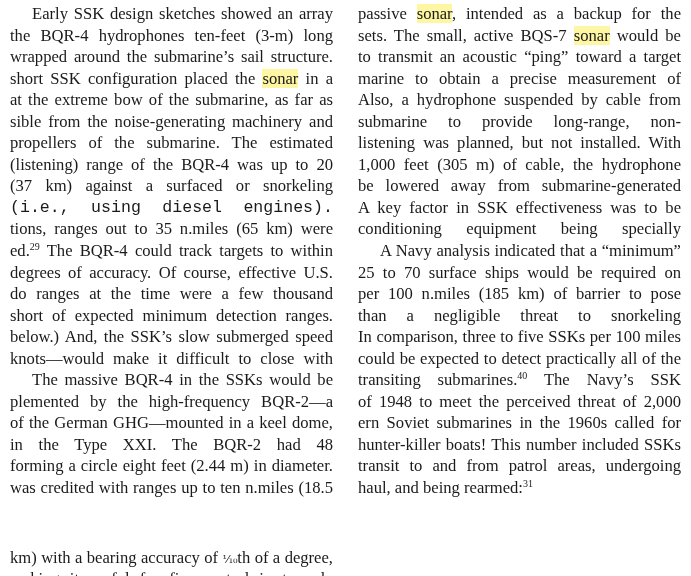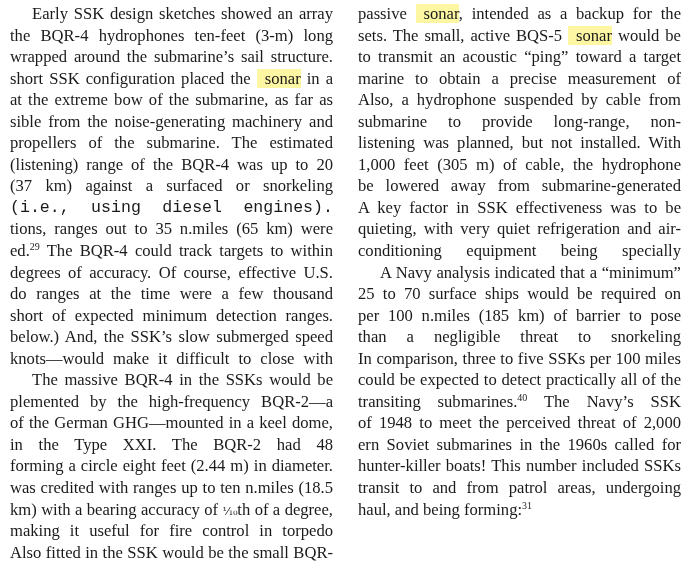--- a/index.html
+++ b/index.html
@@ -19,21 +19,21 @@
     display: block;
     height: 21.55px;
     line-height: 21.55px;
     white-space: nowrap;
     text-align: justify;
     text-align-last: justify;
     overflow: visible;
   }
   .line.last { text-align-last: left; }
   .line.indent { padding-left: 22px; }
-  .hl { background: #fdf6a3; padding-left: 8px; }
+  .hl { background: #fdf6a3; }
   .it { }
   sup { font-size: 10px; line-height: 0; vertical-align: 6px; }
   .frac { font-size: 11px; letter-spacing: -0.5px; }
 </style>
 </head>
 <body>
 
 <div class="page">
   <div class="col left" id="col-left">
       <div class="line indent" style="white-space: normal; overflow: hidden;"><span>Early SSK design sketches showed an array of</span></div>
@@ -52,43 +52,42 @@
       <div class="line" style="white-space: normal; overflow: hidden;"><span>do ranges at the time were a few thousand yards, far</span></div>
       <div class="line" style="white-space: normal; overflow: hidden;"><span>short of expected minimum detection ranges. (See</span></div>
       <div class="line" style="white-space: normal; overflow: hidden;"><span>below.) And, the </span><span class="it">SSK</span><span>’s slow submerged speed—8.5</span></div>
       <div class="line" style="white-space: normal; overflow: hidden;"><span>knots—would make it difficult to close with targets</span></div>
       <div class="line indent" style="white-space: normal; overflow: hidden;"><span>The massive BQR-4 in the SSKs would be sup-</span></div>
       <div class="line" style="white-space: normal; overflow: hidden;"><span>plemented by the high-frequency BQR-2—a copy</span></div>
       <div class="line" style="white-space: normal; overflow: hidden;"><span>of the German GHG—mounted in a keel dome, as</span></div>
       <div class="line" style="white-space: normal; overflow: hidden;"><span>in the Type XXI. The BQR-2 had 48 hydrophones</span></div>
       <div class="line" style="white-space: normal; overflow: hidden;"><span>forming a circle eight feet (2.44 m) in diameter. It</span></div>
       <div class="line" style="white-space: normal; overflow: hidden;"><span>was credited with ranges up to ten n.miles (18.5</span></div>
-      <div class="line" style="white-space: normal; overflow: hidden;"><span>km) with a bearing accuracy of </span><span class="frac">⅒</span><span>th of a degree,</span></div>
+      <div class="line" style="white-space: normal; overflow: hidden; margin-top: 48px;"><span>km) with a bearing accuracy of </span><span class="frac">⅒</span><span>th of a degree,</span></div>
       <div class="line" style="white-space: normal; overflow: hidden;"><span>making it useful for fire control in torpedo attacks.</span></div>
       <div class="line" style="white-space: normal; overflow: hidden;"><span>Also fitted in the SSK would be the small BQR-3, an</span></div>
     </div>
   <div class="col right" id="col-right">
       <div class="line" style="white-space: normal; overflow: hidden;"><span>passive </span><span class="hl" style="background: rgb(253, 246, 163);">sonar</span><span>, intended as a backup for the newer</span></div>
-      <div class="line" style="white-space: normal; overflow: hidden;"><span>sets. The small, active BQS-5 </span><span class="hl" style="background: rgb(253, 246, 163);">sonar</span><span> would be fitted</span></div>
+      <div class="line" style="white-space: normal; overflow: hidden;"><span>sets. The small, active BQS-7 </span><span class="hl" style="background: rgb(253, 246, 163);">sonar</span><span> would be fitted</span></div>
       <div class="line" style="white-space: normal; overflow: hidden;"><span>to transmit an acoustic “ping” toward a target sub-</span></div>
       <div class="line" style="white-space: normal; overflow: hidden;"><span>marine to obtain a precise measurement of range.</span></div>
       <div class="line" style="white-space: normal; overflow: hidden;"><span>Also, a hydrophone suspended by cable from the</span></div>
       <div class="line" style="white-space: normal; overflow: hidden;"><span>submarine to provide long-range, non-directional</span></div>
       <div class="line" style="white-space: normal; overflow: hidden;"><span>listening was planned, but not installed. With some</span></div>
       <div class="line" style="white-space: normal; overflow: hidden;"><span>1,000 feet (305 m) of cable, the hydrophone could</span></div>
       <div class="line" style="white-space: normal; overflow: hidden;"><span>be lowered away from submarine-generated noises.</span></div>
       <div class="line" style="white-space: normal; overflow: hidden;"><span>A key factor in SSK effectiveness was to be self-</span></div>
-      <div class="line" style="white-space: normal; overflow: hidden;"><span>quieting, with very quiet refrigeration and air-</span></div>
       <div class="line last" style="white-space: normal; overflow: hidden;"><span>conditioning equipment being specially developed.</span></div>
       <div class="line indent" style="white-space: normal; overflow: hidden;"><span>A Navy analysis indicated that a “minimum” of</span></div>
       <div class="line" style="white-space: normal; overflow: hidden;"><span>25 to 70 surface ships would be required on station</span></div>
       <div class="line" style="white-space: normal; overflow: hidden;"><span>per 100 n.miles (185 km) of barrier to pose more</span></div>
       <div class="line" style="white-space: normal; overflow: hidden;"><span>than a negligible threat to snorkeling submarines.</span></div>
       <div class="line" style="white-space: normal; overflow: hidden;"><span>In comparison, three to five SSKs per 100 miles</span></div>
       <div class="line" style="white-space: normal; overflow: hidden;"><span>could be expected to detect practically all of the</span></div>
       <div class="line" style="white-space: normal; overflow: hidden;"><span>transiting submarines.</span><sup>40</sup><span> The Navy’s SSK proposal</span></div>
       <div class="line" style="white-space: normal; overflow: hidden;"><span>of 1948 to meet the perceived threat of 2,000 mod-</span></div>
       <div class="line" style="white-space: normal; overflow: hidden;"><span>ern Soviet submarines in the 1960s called for 964</span></div>
       <div class="line" style="white-space: normal; overflow: hidden;"><span>hunter-killer boats! This number included SSKs in</span></div>
       <div class="line" style="white-space: normal; overflow: hidden;"><span>transit to and from patrol areas, undergoing over-</span></div>
-      <div class="line last" style="white-space: normal; overflow: hidden;"><span>haul, and being forming:</span><sup>31</sup></div>
+      <div class="line last" style="white-space: normal; overflow: hidden;"><span>haul, and being rearmed:</span><sup>31</sup></div>
     </div>
 </div>
 
 </body></html>

